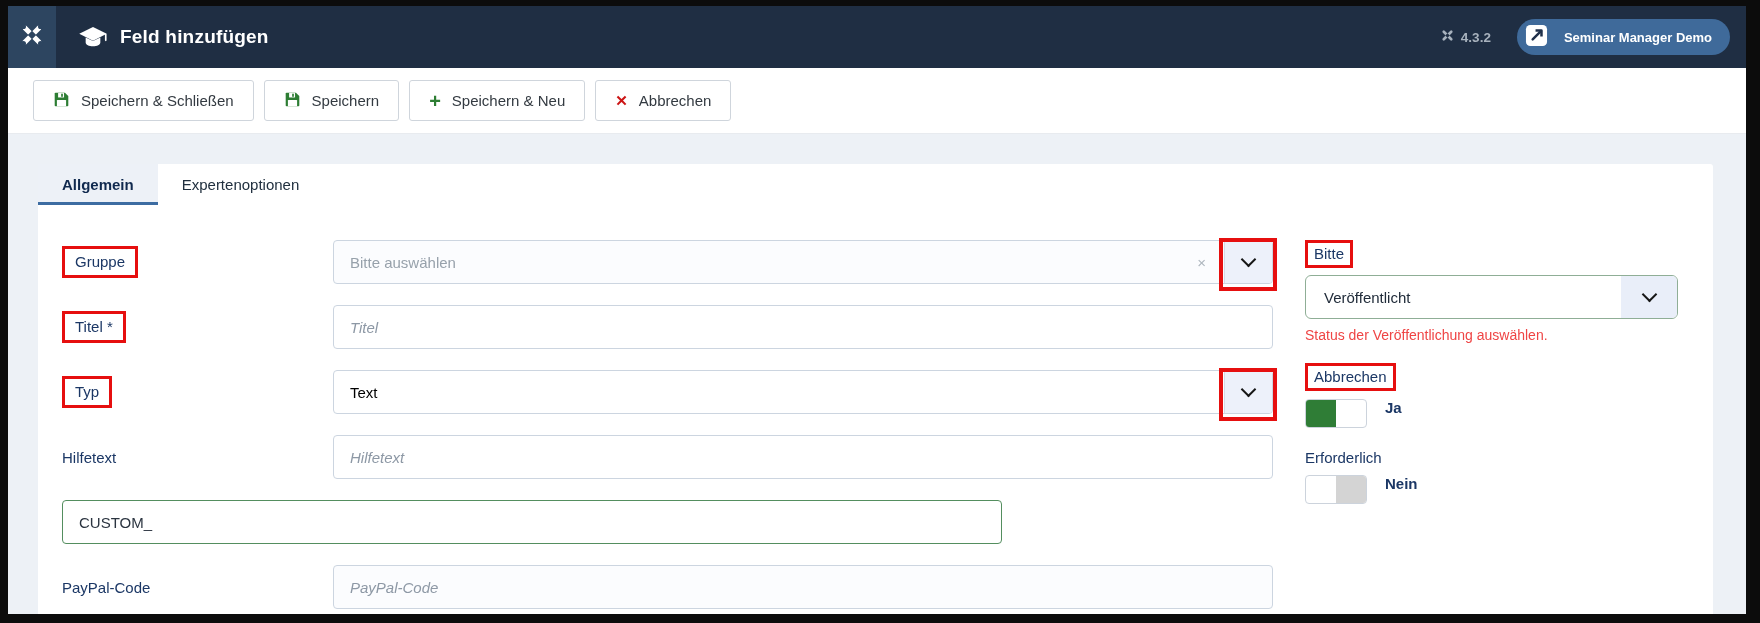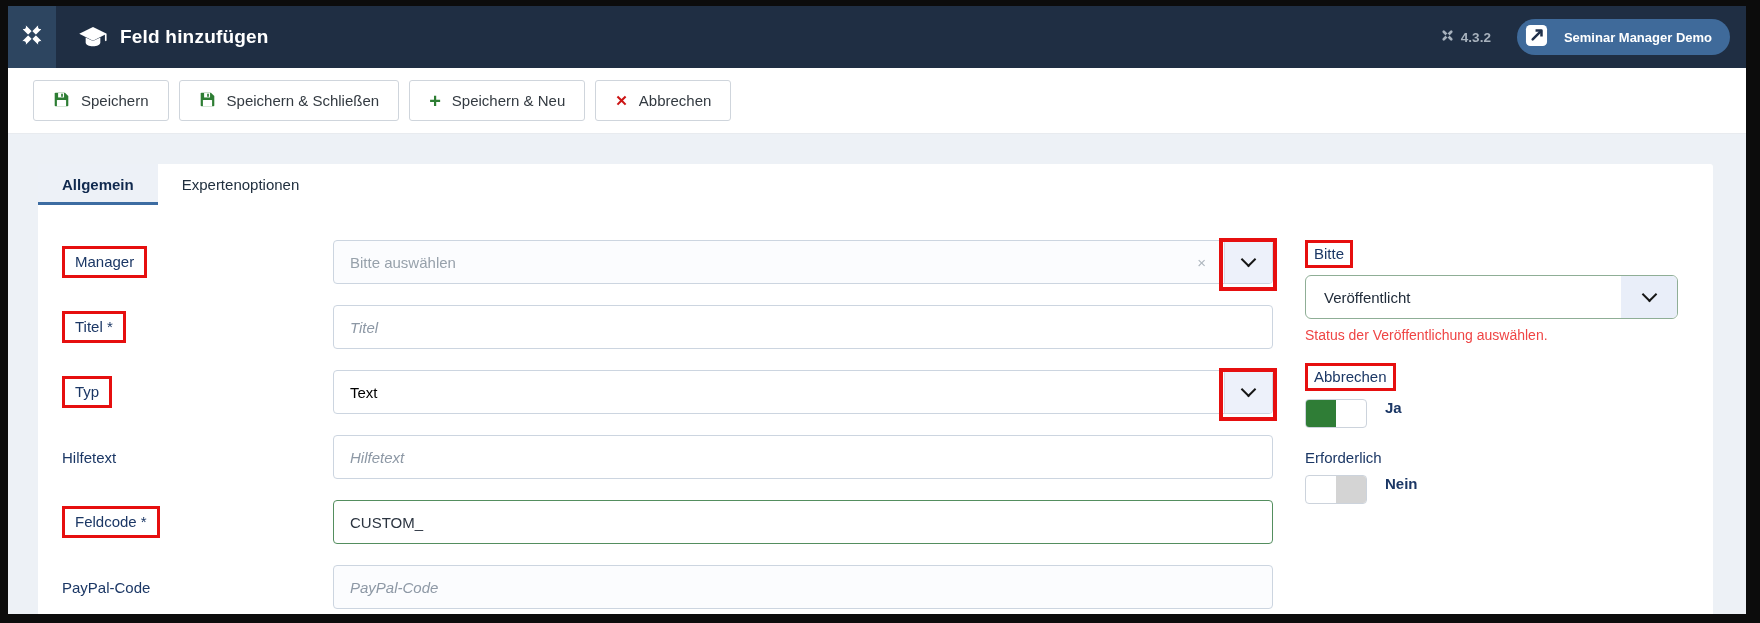--- a/index.html
+++ b/index.html
@@ -194,32 +194,32 @@
   <div class="toolbar">
     <button class="tbtn">
       <span>
         <svg width="17" height="17" viewBox="0 0 20 20">
           <path d="M2 3c0-.6.4-1 1-1h11l4 4v11c0 .6-.4 1-1 1H3c-.6 0-1-.4-1-1V3z" fill="#2d7d33"></path>
           <rect x="6" y="2.4" width="7" height="5.2" fill="#ffffff"></rect>
           <rect x="9.6" y="3.2" width="2" height="3.6" fill="#2d7d33"></rect>
           <rect x="4.6" y="10.6" width="10.8" height="7.4" rx="0.6" fill="#ffffff"></rect>
         </svg>
       </span>
-      <span>Speichern</span>
+      <span>Speichern &amp; Schließen</span>
     </button>
     <button class="tbtn">
       <span>
         <svg width="17" height="17" viewBox="0 0 20 20">
           <path d="M2 3c0-.6.4-1 1-1h11l4 4v11c0 .6-.4 1-1 1H3c-.6 0-1-.4-1-1V3z" fill="#2d7d33"></path>
           <rect x="6" y="2.4" width="7" height="5.2" fill="#ffffff"></rect>
           <rect x="9.6" y="3.2" width="2" height="3.6" fill="#2d7d33"></rect>
           <rect x="4.6" y="10.6" width="10.8" height="7.4" rx="0.6" fill="#ffffff"></rect>
         </svg>
       </span>
-      <span>Speichern &amp; Schließen</span>
+      <span>Speichern</span>
     </button>
     <button class="tbtn">
       <span class="plus">+</span>
       <span>Speichern &amp; Neu</span>
     </button>
     <button class="tbtn">
       <span class="cross">✕</span>
       <span>Abbrechen</span>
     </button>
   </div>
@@ -231,21 +231,21 @@
         <button class="tab active">Allgemein</button>
         <button class="tab">Expertenoptionen</button>
       </div>
 
       <div class="form-wrap">
 
         <div class="fields">
 
           <div class="frow">
             <div class="flabel">
-              <span class="boxed">Manager</span>
+              <span class="boxed">Gruppe</span>
             </div>
             <div class="fctrl">
               <div class="combo tinted">
                 <span class="ph-upright">Bitte auswählen</span>
                 <span class="clear-x">×</span>
                 <span class="chev-cell">
                   <span class="chev"></span>
                 </span>
                 <span class="red-frame"></span>
               </div>
@@ -279,23 +279,20 @@
           <div class="frow">
             <div class="flabel">
               <span>Hilfetext</span>
             </div>
             <div class="fctrl">
               <input class="input" type="text" placeholder="Hilfetext" style="">
             </div>
           </div>
 
           <div class="frow">
-            <div class="flabel">
-              <span class="boxed">Feldcode *</span>
-            </div>
             <div class="fctrl">
               <input class="input input-green" type="text" value="CUSTOM_" style="">
             </div>
           </div>
 
           <div class="frow">
             <div class="flabel">
               <span>PayPal-Code</span>
             </div>
             <div class="fctrl">

